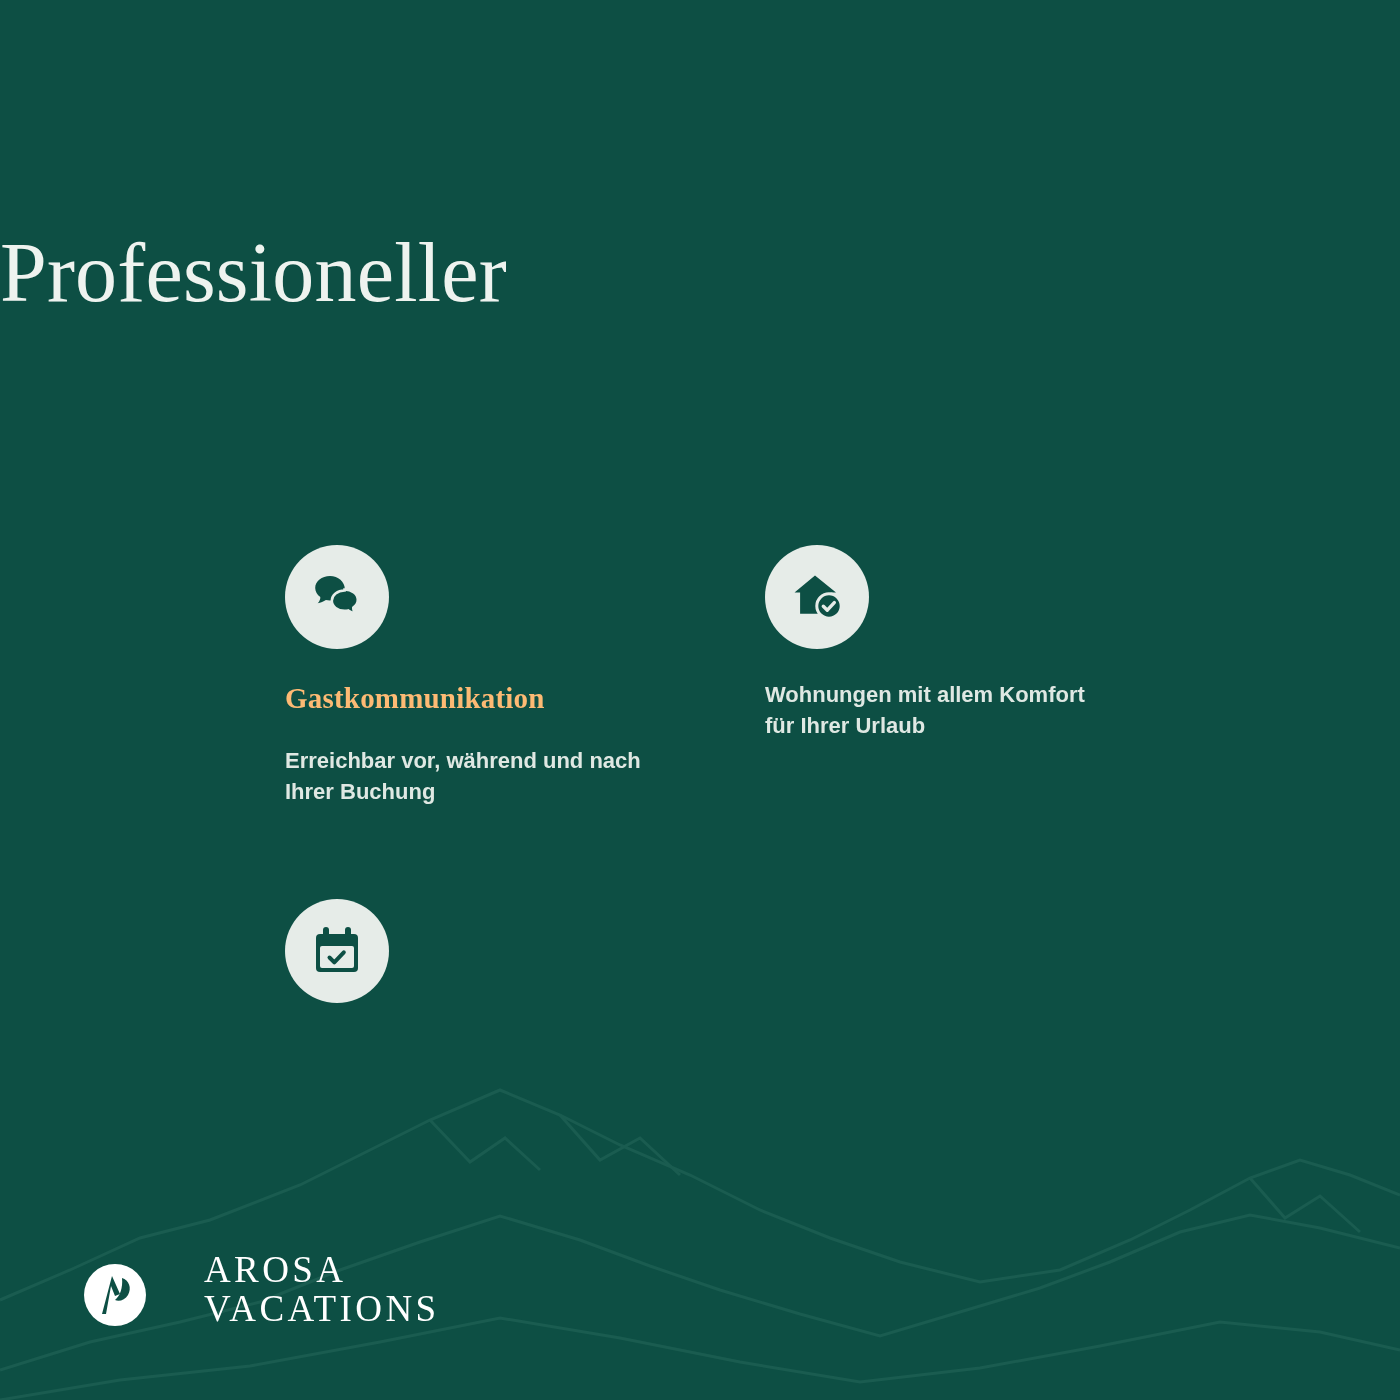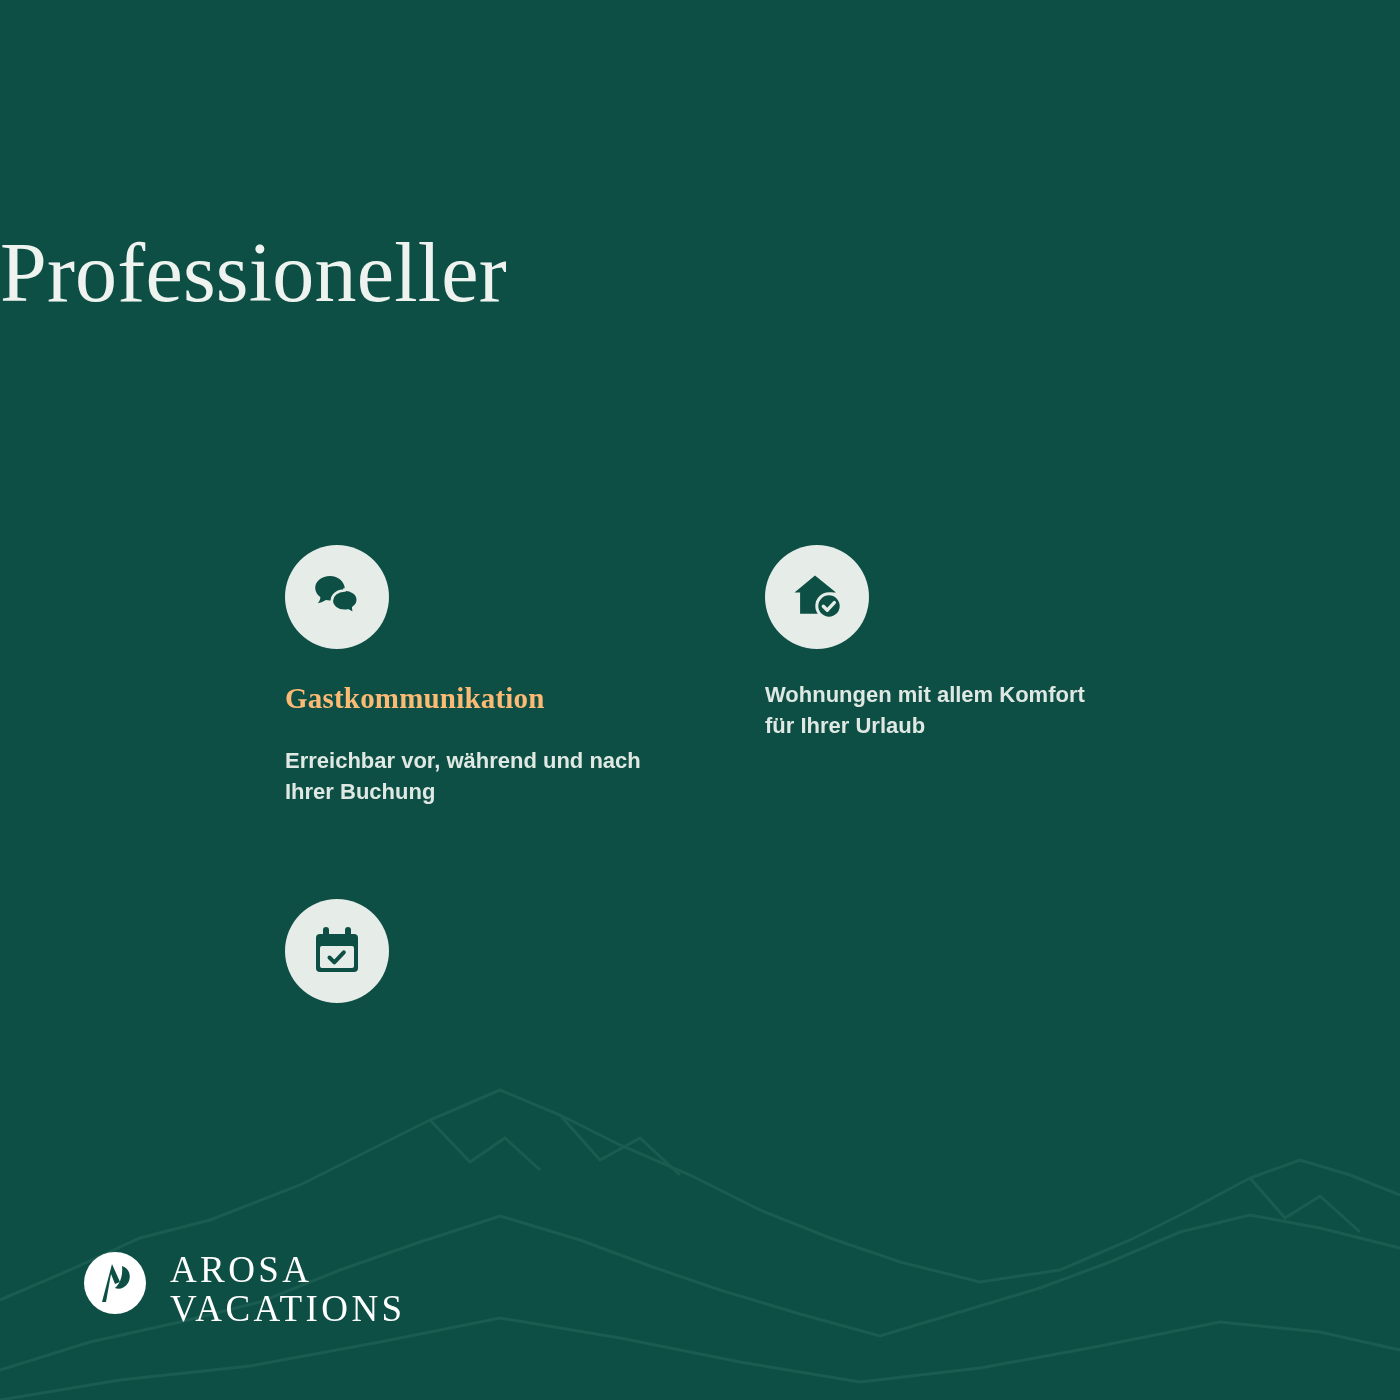--- a/index.html
+++ b/index.html
@@ -95,22 +95,23 @@
     white-space: pre-line;
     font-weight: 700;
   }
 
   
   .logo {
     position: absolute;
     left: 82px;
     bottom: 72px;
     display: flex;
-    align-items: flex-start;
+    align-items: flex-end;
     z-index: 3;
+    gap: 34px;
   }
   .logo-mark {
     width: 66px;
     height: 66px;
     flex: 0 0 66px;
   }
   .logo-text {
     margin-left: 22px;
     font-family: "Liberation Serif", serif;
     color: #ffffff;

